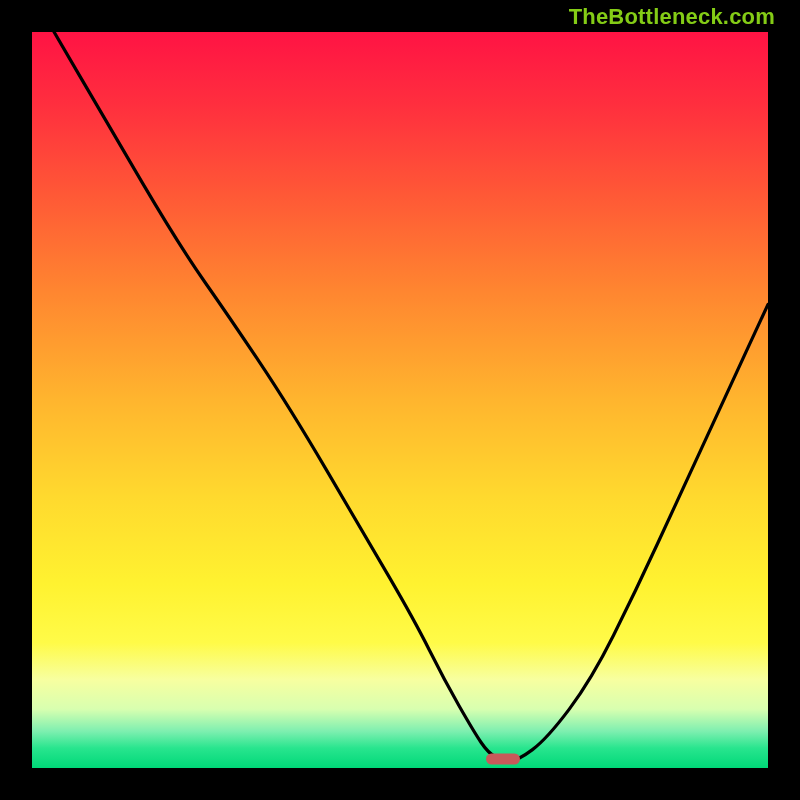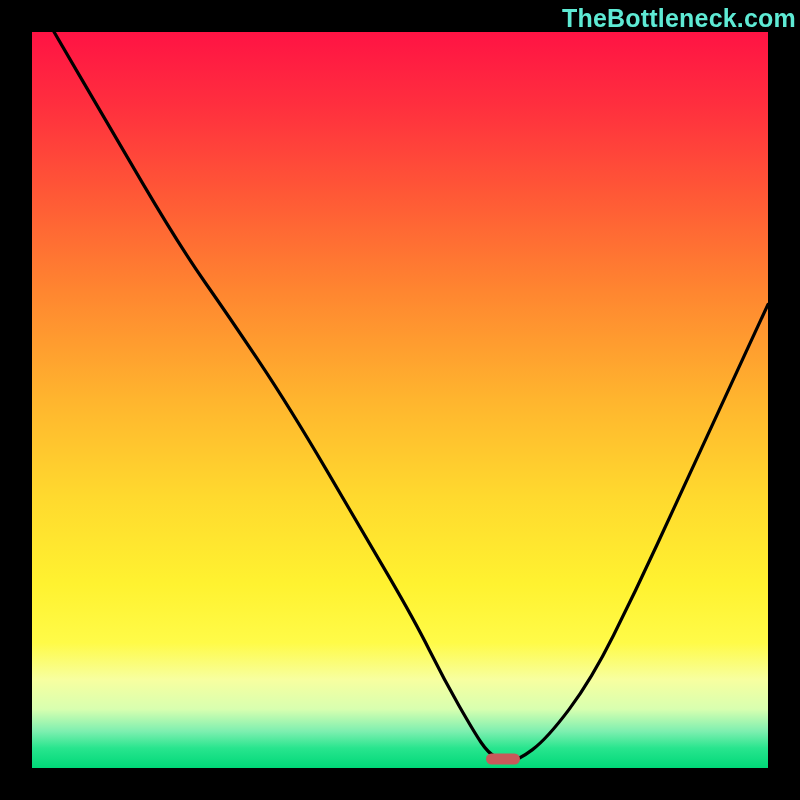--- a/index.html
+++ b/index.html
@@ -13,23 +13,23 @@
   }
   .frame {
     position: relative;
     width: 800px;
     height: 800px;
     background: #000;
   }
   .watermark {
     position: absolute;
     top: 4px;
-    right: 4px;
-    color: #5eead4;
-    font-size: 25px;
+    right: 25px;
+    color: #84cc16;
+    font-size: 22px;
     font-weight: 600;
     letter-spacing: 0.2px;
     z-index: 20;
   }
   .plot-area {
     position: absolute;
     left: 32px;
     top: 32px;
     width: 736px;
     height: 736px;

